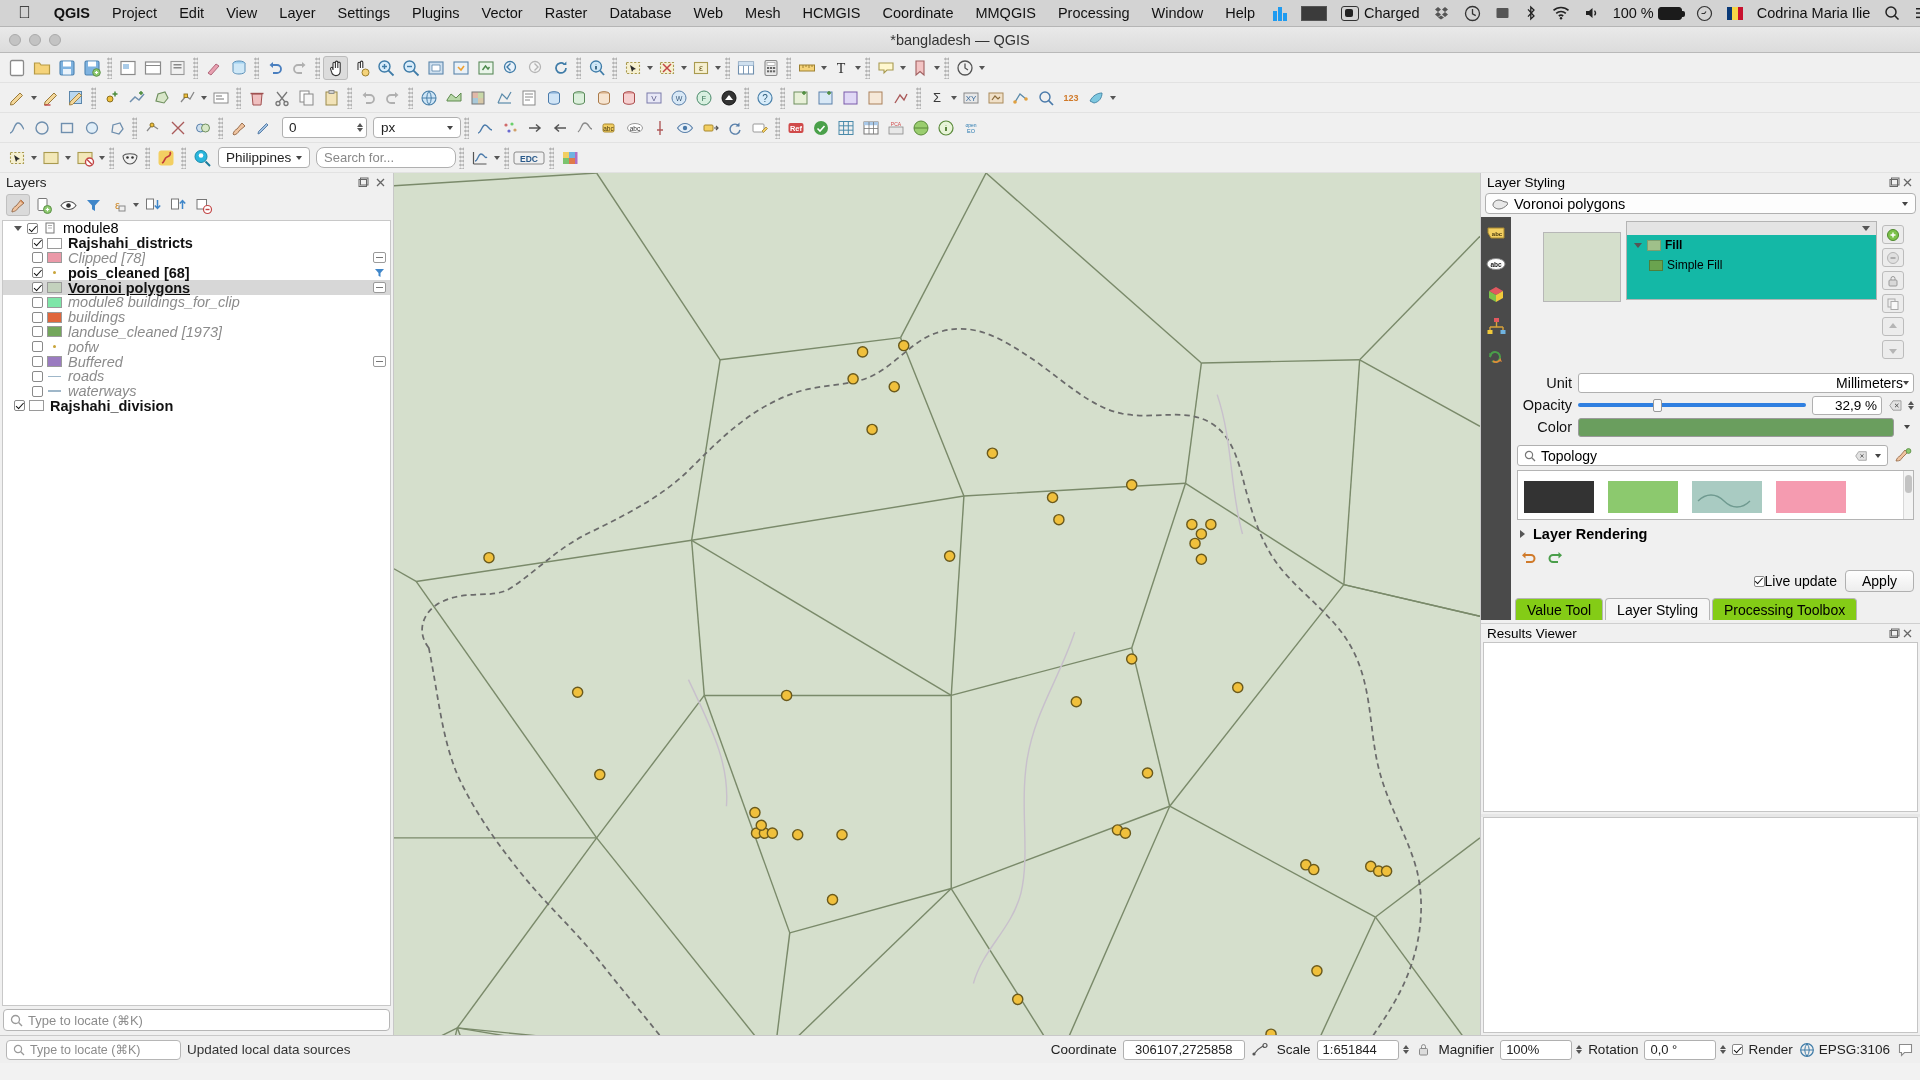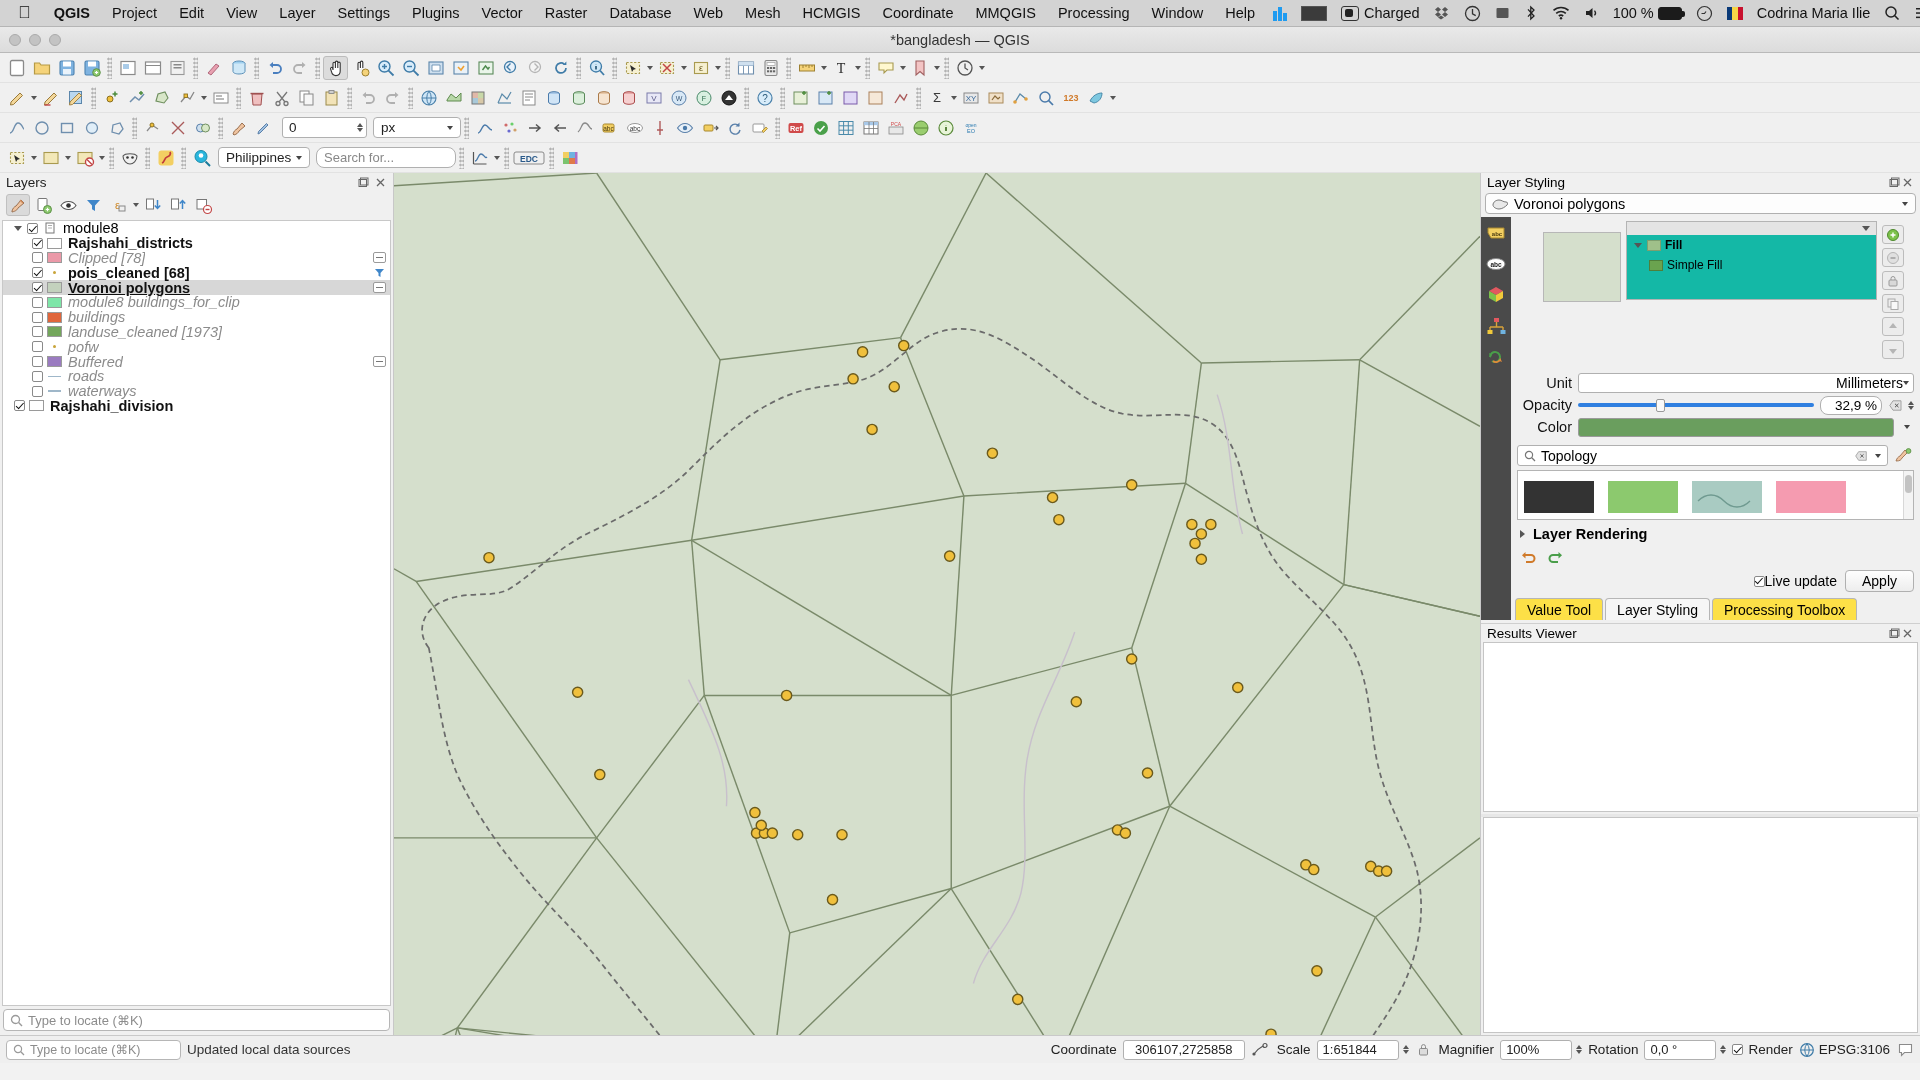--- a/index.html
+++ b/index.html
@@ -142,21 +142,21 @@
   .tsw{width:14px;height:11px;background:#9fc08a;border:1px solid #7e9f6f;}
   .tsw.dark{background:#6aa34f;border-color:#4f7f3a;}
   .sidebtns{width:32px;display:flex;flex-direction:column;gap:4px;padding-top:4px;}
   .sbtn{width:22px;height:19px;border:1px solid #bcbcbc;border-radius:3px;background:#ececec;display:flex;align-items:center;justify-content:center;}
 
   .proprow{display:flex;align-items:center;height:20px;margin:2px 6px 0 6px;font-size:14.5px;gap:6px;text-align:right;}
   .proprow .lbl{width:55px;color:#111;flex:none;}
   .sliderwrap{flex:1;height:14px;display:flex;align-items:center;position:relative;}
   .sliderbar{height:4px;border-radius:2px;background:#2f7fe0;width:100%;}
   .knob{position:absolute;width:9px;height:13px;background:#fafafa;border:1px solid #9a9a9a;border-radius:2px;}
-  .opval{width:62px;height:19px;border:1px solid #b0b0b0;border-radius:8px;background:#fff;font-size:13.5px;
+  .opval{width:70px;height:19px;border:1px solid #b0b0b0;border-radius:3px;background:#fff;font-size:13.5px;
          display:flex;align-items:center;justify-content:flex-end;padding-right:4px;flex:none;}
   .clrbtn{flex:1;height:19px;border:1px solid #9a9a9a;border-radius:3px;background:#6a9e5e;}
   .unitcombo{flex:1;height:20px;border:1px solid #b0b0b0;border-radius:3px;background:#fff;display:flex;align-items:center;
              padding:0 4px 0 7px;font-size:14px;}
   .unitcombo .cv{flex:1;}
   .unitcombo .ar:after{content:"";border-left:3.5px solid transparent;border-right:3.5px solid transparent;border-top:4.5px solid #444;display:block;}
 
   .searchrow{display:flex;align-items:center;margin:8px 6px 0 6px;gap:4px;}
   .searchbox{flex:1;height:21px;border:1px solid #b0b0b0;border-radius:3px;background:#fff;
              display:flex;align-items:center;padding:0 4px 0 6px;gap:5px;font-size:14px;}
@@ -168,21 +168,21 @@
   .vscroll i{position:absolute;left:1px;right:1px;top:4px;height:18px;background:#c3c3c3;border-radius:4px;display:block;}
   .lrrow{display:flex;align-items:center;margin:6px 6px 0 6px;font-size:14.5px;gap:6px;font-weight:bold;}
   .lrrow .tcar2{width:10px;display:flex;align-items:center;justify-content:center;}
   .lrrow .tcar2:after{content:"";border-top:4.5px solid transparent;border-bottom:4.5px solid transparent;border-left:5px solid #555;}
   .undorow{display:flex;align-items:center;margin:5px 6px 0 6px;gap:6px;}
   .liverow{display:flex;align-items:center;justify-content:flex-end;margin:4px 6px 0 6px;gap:8px;font-size:14px;}
   .applybtn{height:22px;padding:0 16px;border:1px solid #b0b0b0;border-radius:4px;background:linear-gradient(#fefefe,#ededed);
             display:flex;align-items:center;font-size:14px;}
   .tabsrow{display:flex;align-items:flex-end;margin:6px 4px 0 4px;gap:2px;}
   .tab{height:22px;padding:0 11px;border:1px solid #b6b6b6;border-bottom:none;border-radius:4px 4px 0 0;
-       background:#fde047;font-size:14px;display:flex;align-items:center;}
+       background:#84cc16;font-size:14px;display:flex;align-items:center;}
   .tab.active{background:#f6f6f6;}
   .rvhead{height:19px;display:flex;align-items:center;padding:6px 6px;font-size:13.5px;border-top:1px solid #cfcfcf;}
   .rvbody{flex:1;background:#fff;margin:0 2px 2px 2px;border:1px solid #c5c5c5;}
   .rvsplit{height:3px;background:#e7e7e7;}
 
   
   .status{height:28px;background:#efefef;border-top:1px solid #c9c9c9;display:flex;align-items:center;
           padding:0 6px;gap:6px;font-size:13.5px;color:#222;}
   .statusleft{width:175px;height:20px;border:1px solid #b6b6b6;border-radius:4px;background:#fff;
               display:flex;align-items:center;padding:0 6px;gap:5px;color:#8c8c8c;font-size:12.5px;}

